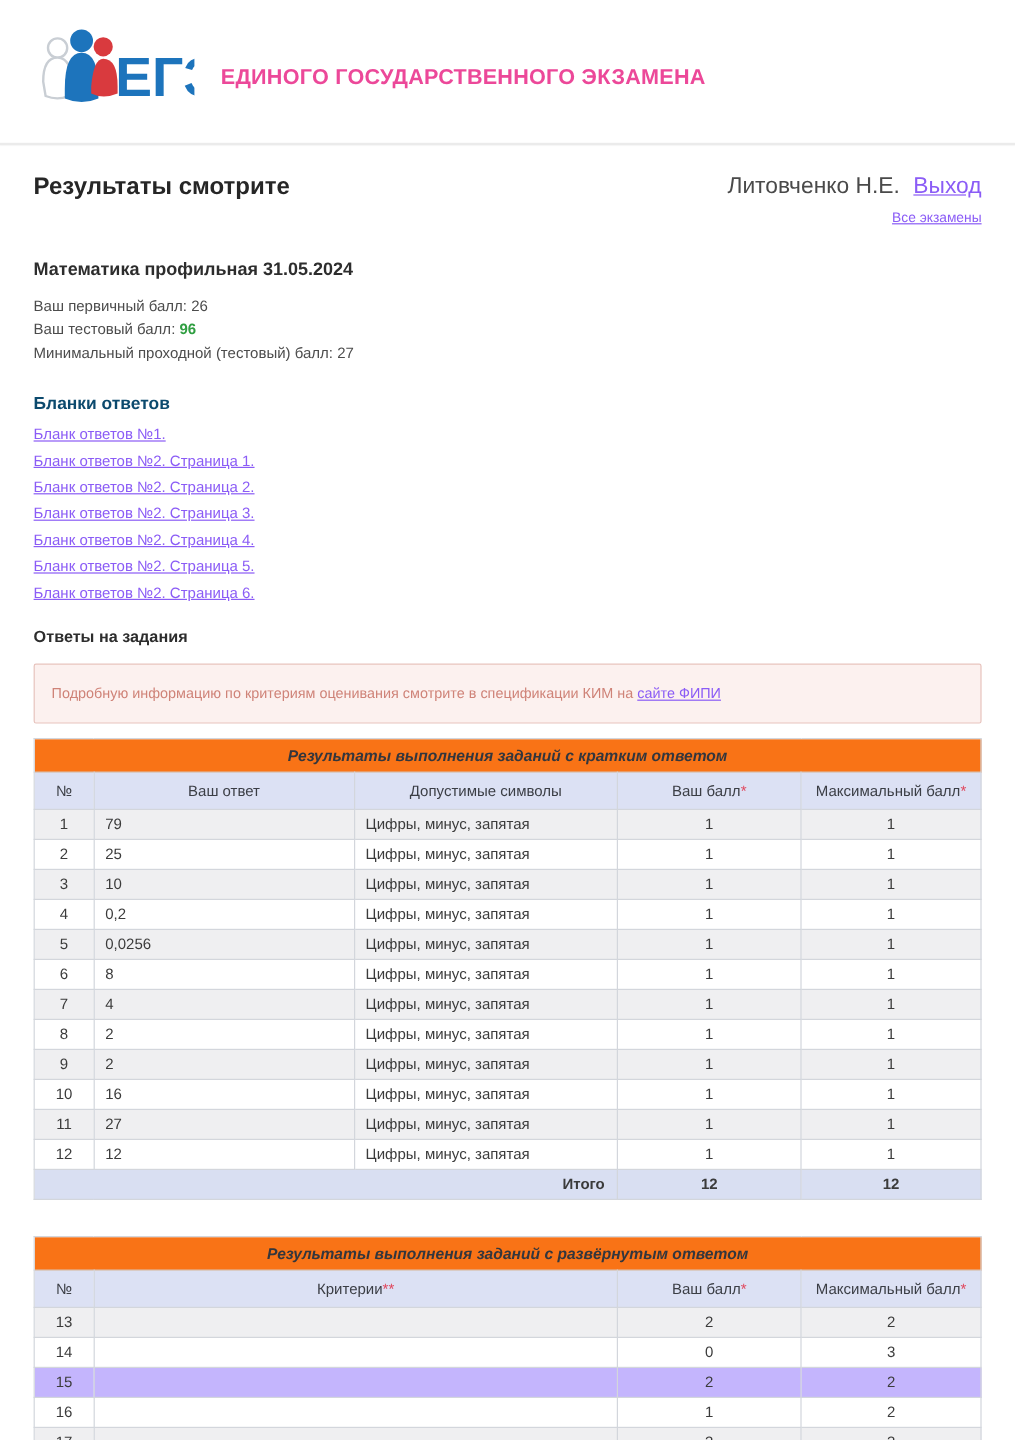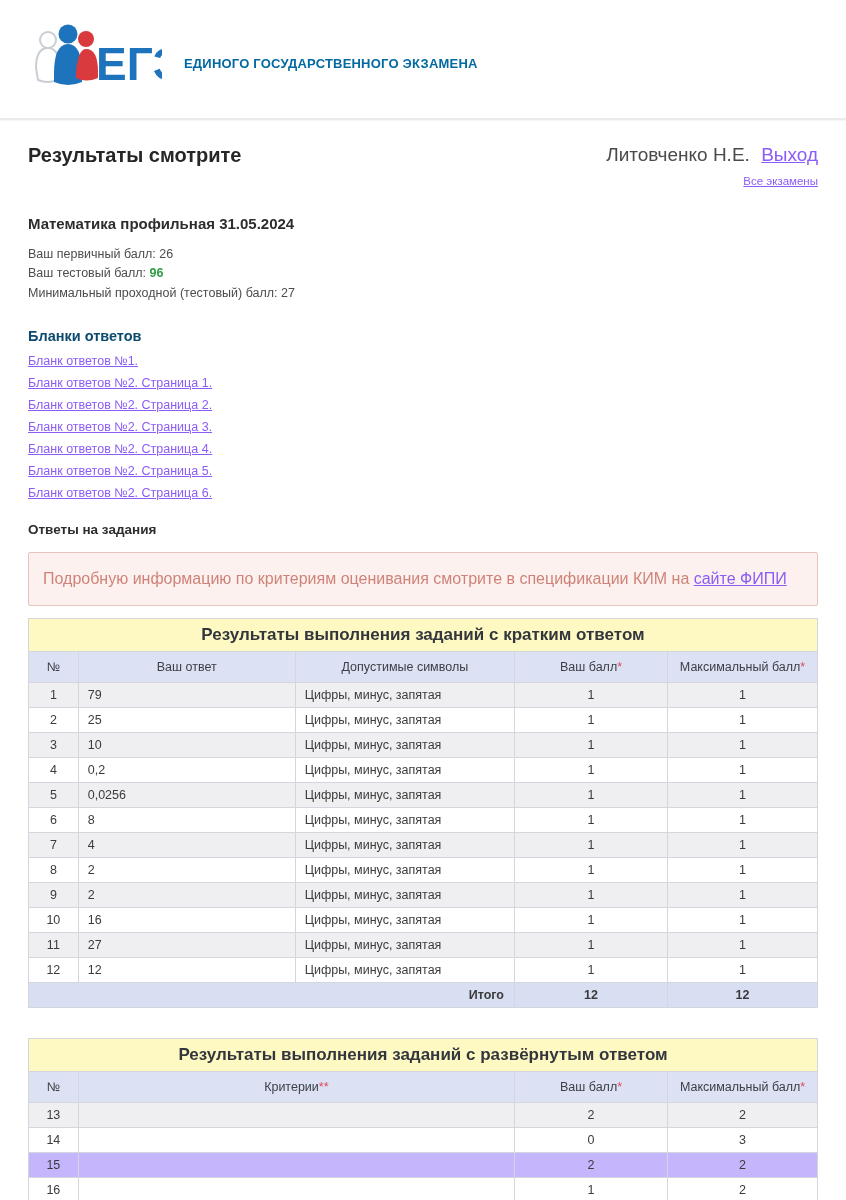--- a/index.html
+++ b/index.html
@@ -17,21 +17,21 @@
   .site-header {
     display: flex;
     align-items: center;
     padding: 22px 28px 20px 30px;
     border-bottom: 2px solid #ebebeb;
     box-shadow: 0 1px 1px rgba(0,0,0,0.03);
   }
   .logo { flex: 0 0 auto; margin-right: 22px; }
   .header-text { padding-top: 2px; }
   .portal-line1 { font-size: 17px; color: #9c9c9c; letter-spacing: .2px; }
-  .portal-line2 { font-size: 13px; font-weight: bold; color: #0369a1; margin-top: 5px; letter-spacing: .2px; }
+  .portal-line2 { font-size: 18px; font-weight: bold; color: #ec4899; margin-top: 5px; letter-spacing: .2px; }
 
   
   .content { padding: 0 28px; }
 
   a.link { color: #8b5cf6; text-decoration: underline; cursor: pointer; }
 
   .title-row {
     display: flex;
     justify-content: space-between;
     align-items: flex-start;
@@ -54,40 +54,41 @@
   .sheet-links a { display: table; }
 
   .answers-heading { font-size: 13.5px; font-weight: bold; color: #2d2d2d; margin-top: 21px; }
 
   .notice {
     margin-top: 15px;
     background: #fcf1ef;
     border: 1px solid #e7c3bd;
     border-radius: 2px;
     padding: 17px 14px;
-    font-size: 16px;
+    font-size: 12px;
     color: #cf8378;
   }
 
   
   table.results {
     width: 100%;
     border-collapse: collapse;
     font-size: 12.5px;
     color: #3b3b3b;
     margin-top: 12px;
   }
   .results th, .results td { border: 1px solid #d3d6dc; }
   .t-title {
-    background: #fef9c3;
+    background: #f97316;
     font-weight: bold;
-    font-size: 17px;
+    font-size: 13px;
     padding: 6px 8px;
     text-align: center;
     color: #33363d;
+    font-style: italic;
   }
   .cols th {
     background: #dce1f4;
     font-weight: normal;
     padding: 8px 6px;
     text-align: center;
     color: #3b3e45;
   }
   .results td { padding: 5px 9px; height: 21px; }
   .c-num { text-align: center; width: 6.3%; }

